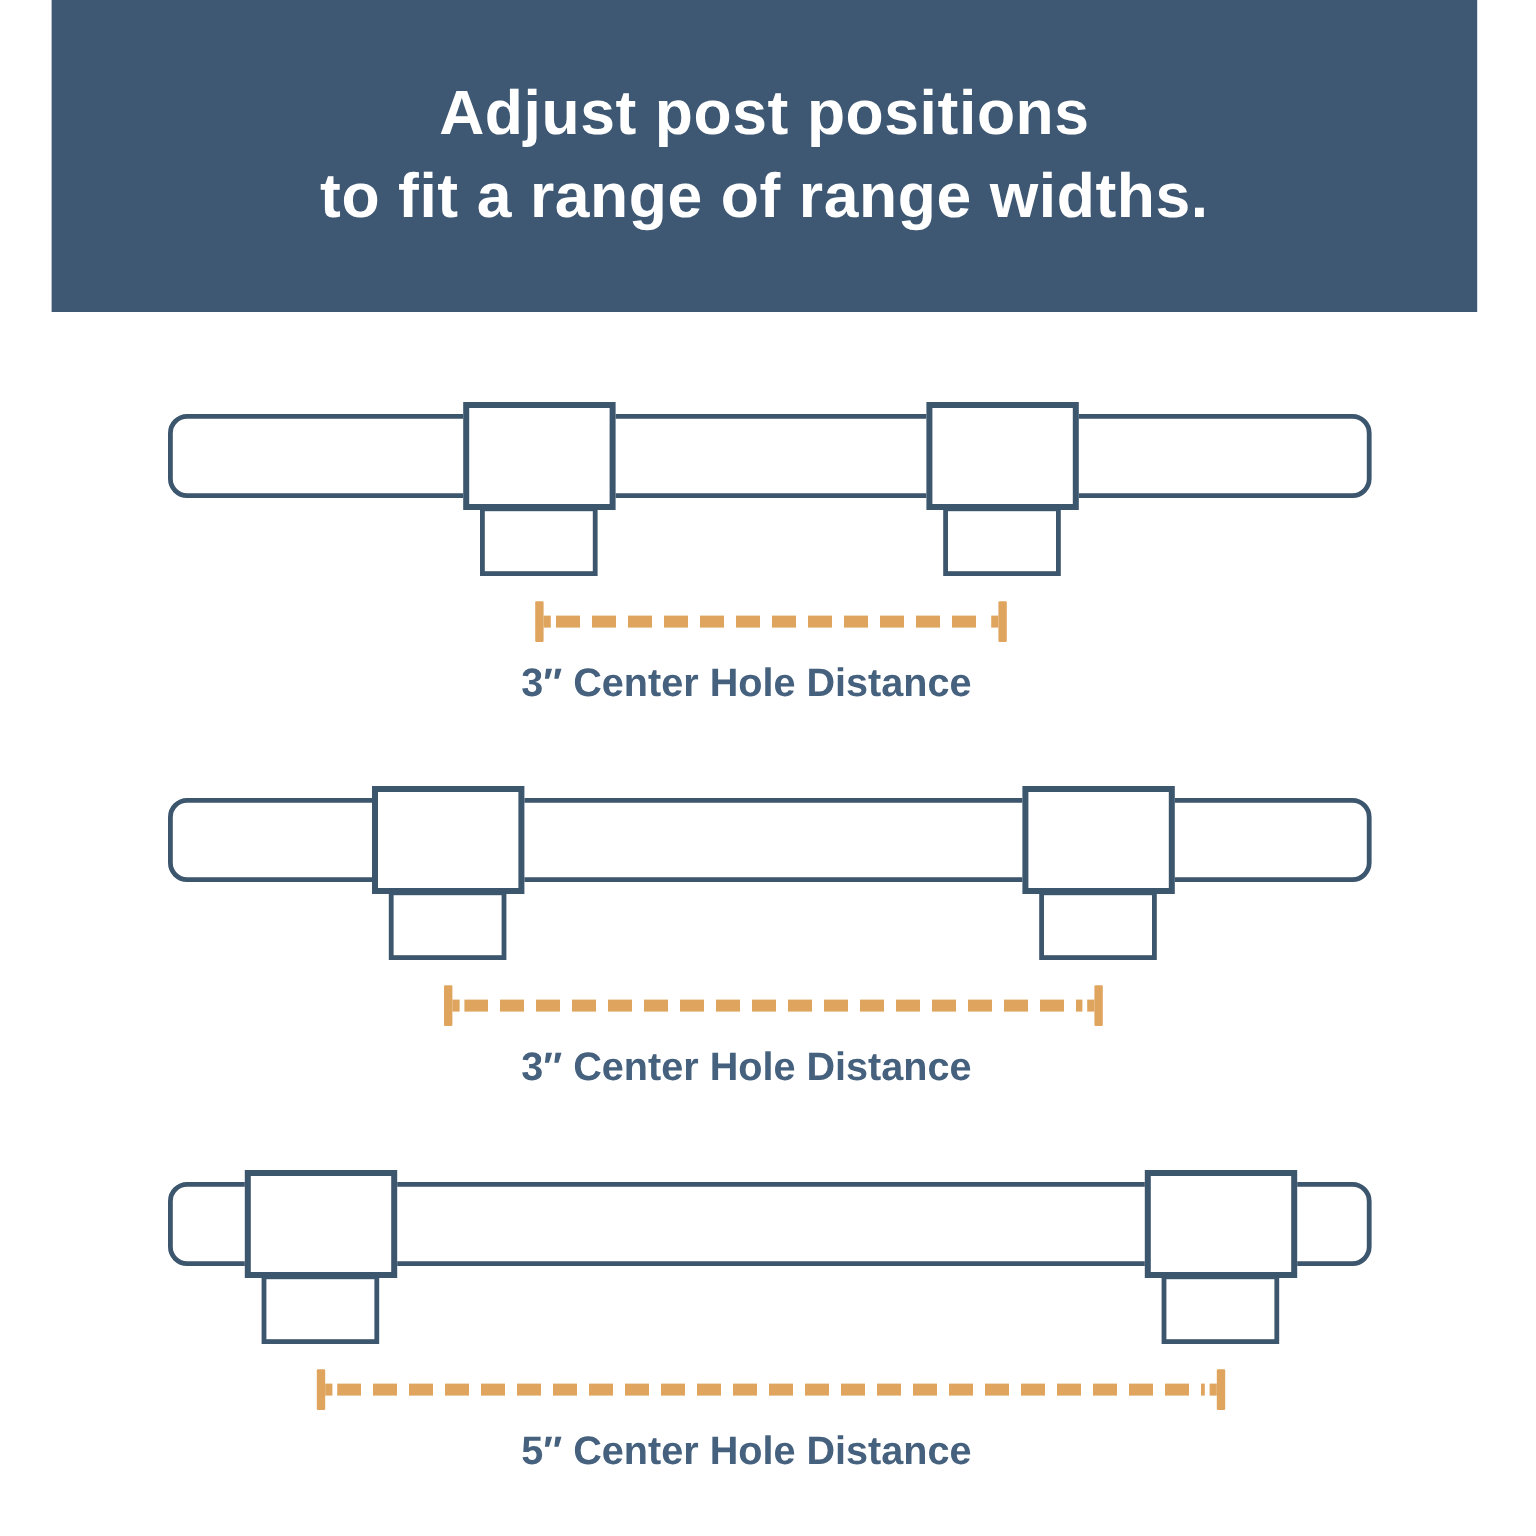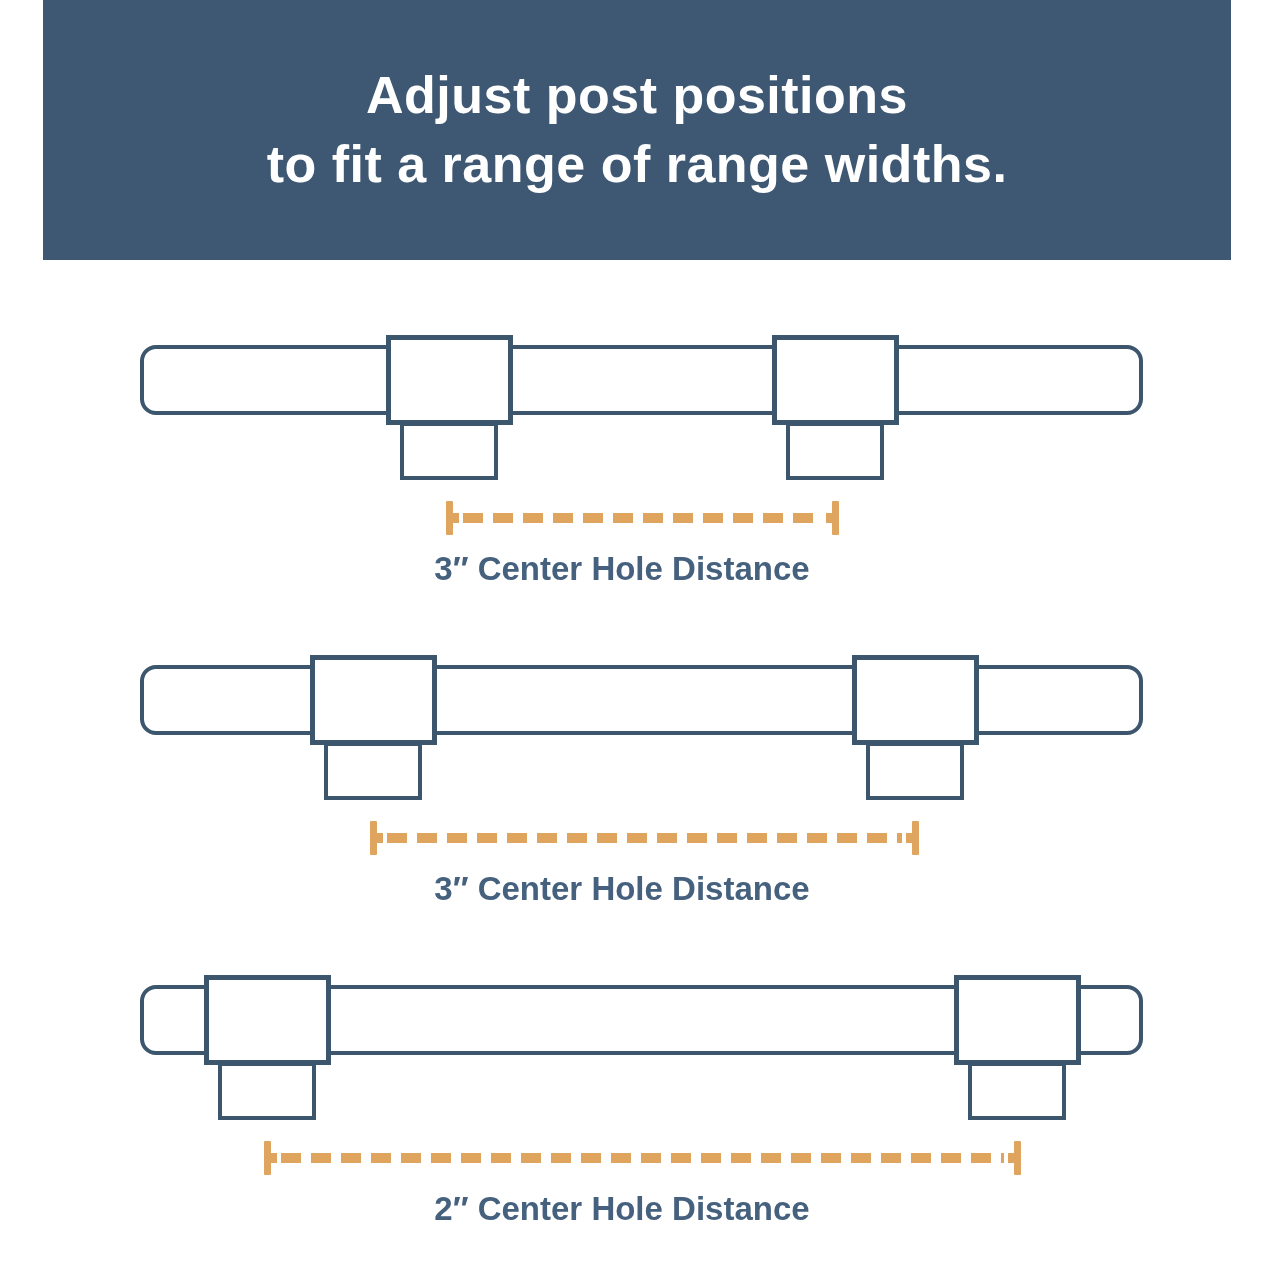--- a/index.html
+++ b/index.html
@@ -106,14 +106,14 @@
   <div class="screw screw-right" style="left: 968px;"></div>
   <div class="post post-left" style="left: 203.5px;"></div>
   <div class="post post-right" style="left: 953.5px;"></div>
   <div class="measure" style="left: 263.5px; width: 757px;">
     <div class="tick tick-left"></div>
     <div class="tick tick-right"></div>
     <div class="nub nub-left"></div>
     <div class="nub nub-right"></div>
     <div class="dashes"></div>
   </div>
-  <div class="diagram-label">2″ Center Hole Distance</div>
+  <div class="diagram-label">5″ Center Hole Distance</div>
 </div>
 
 </body></html>

